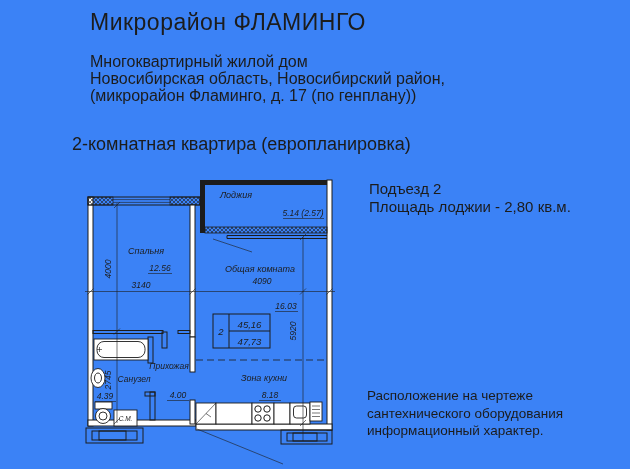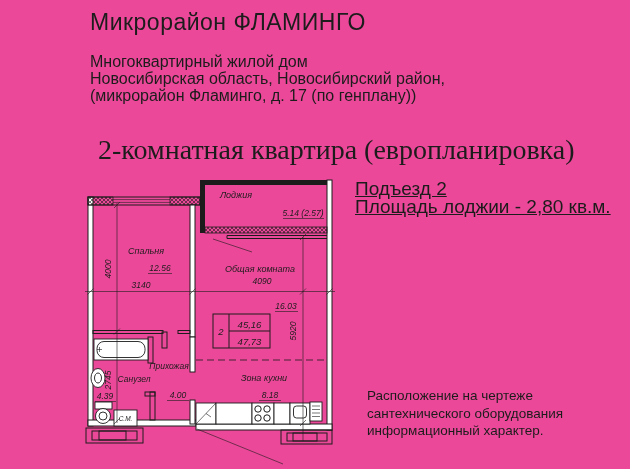--- a/index.html
+++ b/index.html
@@ -1,24 +1,24 @@
 <!DOCTYPE html>
 <html><head>
 <meta charset="utf-8">
 <style>
   html,body{margin:0;padding:0;background:#e8e8e8;}
   #page{
-    position:relative;width:630px;height:469px;background:#ec4899;
+    position:relative;width:630px;height:469px;background:#3b82f6;
     font-family:"Liberation Sans",sans-serif;color:#1c1c1c;overflow:hidden;
   }
   .abs{position:absolute;}
   #title{left:90px;top:9px;font-size:23px;letter-spacing:0.5px;}
   #address{left:90px;top:53px;font-size:16px;line-height:17px;}
-  #subtitle{left:98px;top:134px;font-size:28px;font-family:Liberation Serif, serif;}
-  #info{left:355px;top:180px;font-size:19px;line-height:17.5px;text-decoration:underline;}
+  #subtitle{left:72px;top:134px;font-size:18px;}
+  #info{left:369px;top:180px;font-size:15px;line-height:17.5px;}
   #disclaimer{left:355px;top:387px;font-size:13.5px;line-height:17.5px;margin-left:12px;}
   svg text{font-family:"Liberation Sans",sans-serif;font-style:italic;fill:#1c1c1c;}
   .lbl{font-size:9px;}
   .num{font-size:8.5px;}
   .sm{font-size:6.5px;}
   .stamp-num{font-size:9.5px;}
   svg .w{fill:#ffffff;stroke:#1c1c1c;stroke-width:1;}
   svg .solid{fill:#1c1c1c;stroke:none;}
   svg .thin{stroke:#1c1c1c;stroke-width:1;fill:none;}
   svg .fix{stroke:#1c1c1c;stroke-width:0.9;fill:#ffffff;}

